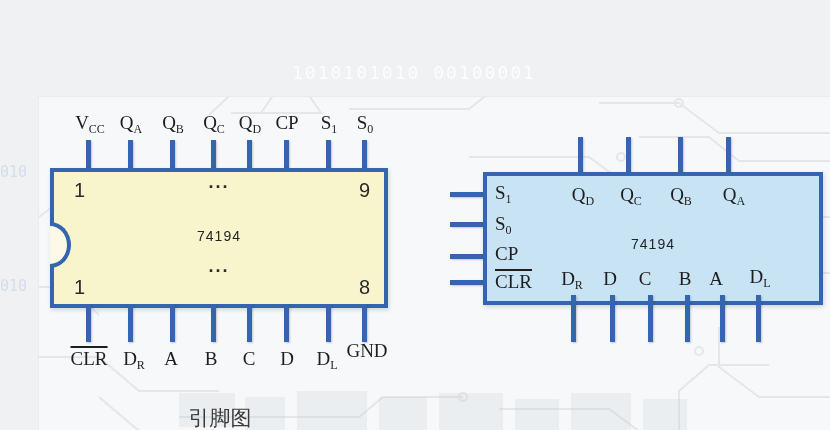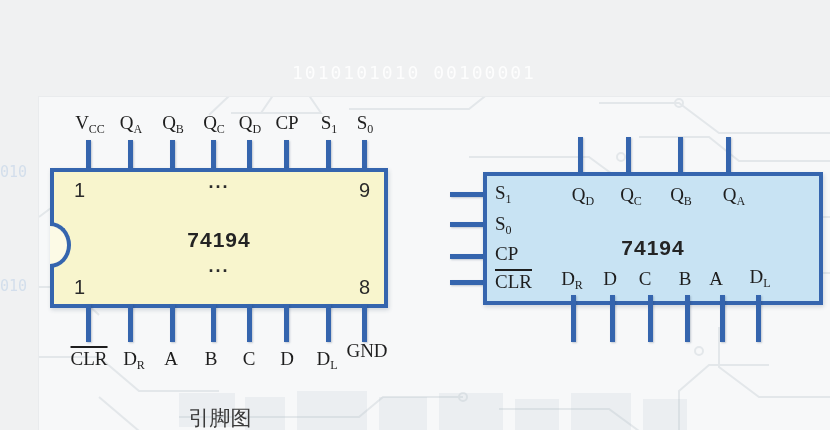--- a/index.html
+++ b/index.html
@@ -39,22 +39,22 @@
   .plabel{
     position:absolute;transform:translateX(-50%);white-space:nowrap;
     font-family:"Liberation Serif",serif;font-size:19px;color:#1e1e1e;
   }
   .plabel-l{position:absolute;white-space:nowrap;font-family:"Liberation Serif",serif;font-size:19px;color:#1e1e1e;}
   .sub{font-size:12px;vertical-align:-4px;letter-spacing:0;text-align:center;}
   .ol{border-top:2px solid #1e1e1e;padding-top:0px;}
 
   .chipnum{position:absolute;font-size:20px;color:#2b2b2b;font-family:"Liberation Sans",sans-serif;}
   .partnum{
-    position:absolute;left:0;right:0;text-align:center;font-size:21px;color:#242424;
-    letter-spacing:1px;font-family:"Liberation Sans",sans-serif;font-weight:bold;
+    position:absolute;left:0;right:0;text-align:center;font-size:14px;color:#242424;
+    letter-spacing:1px;font-family:"Liberation Sans",sans-serif;font-weight:normal;
   }
   .dots{position:absolute;left:0;right:0;text-align:center;font-size:18px;font-weight:bold;color:#2b2b2b;letter-spacing:2px;}
 
   .caption{
     position:absolute;transform:translateX(-50%);font-size:21px;color:#3a3a3a;
     font-family:"Liberation Sans",sans-serif;white-space:nowrap;
   }
 </style>
 </head>
 <body>

